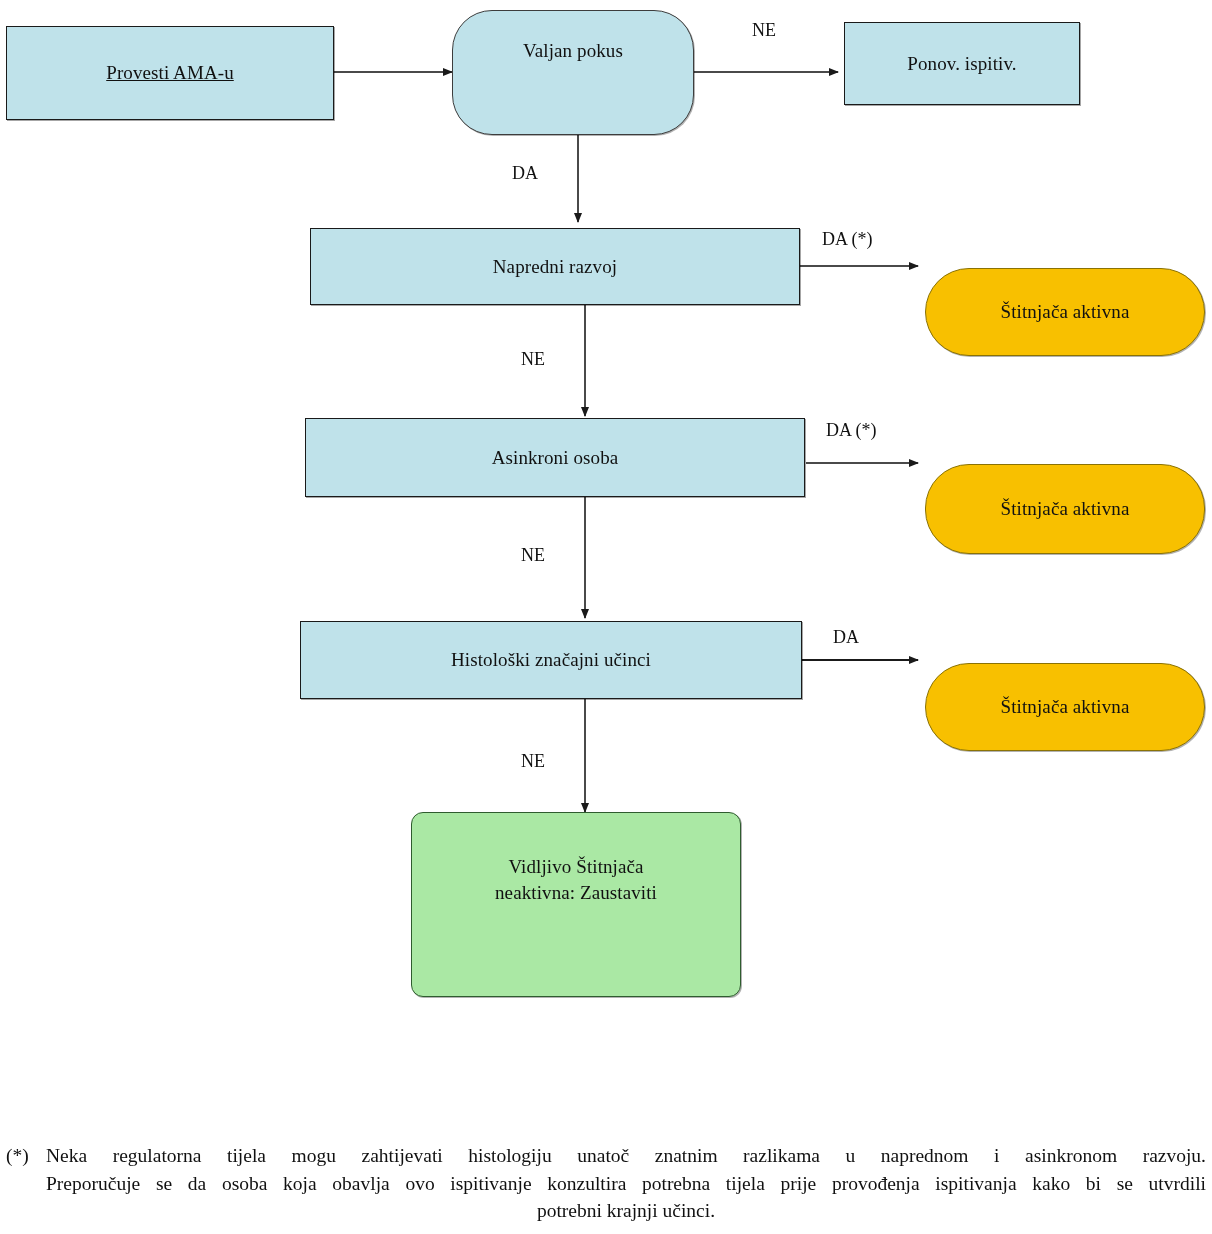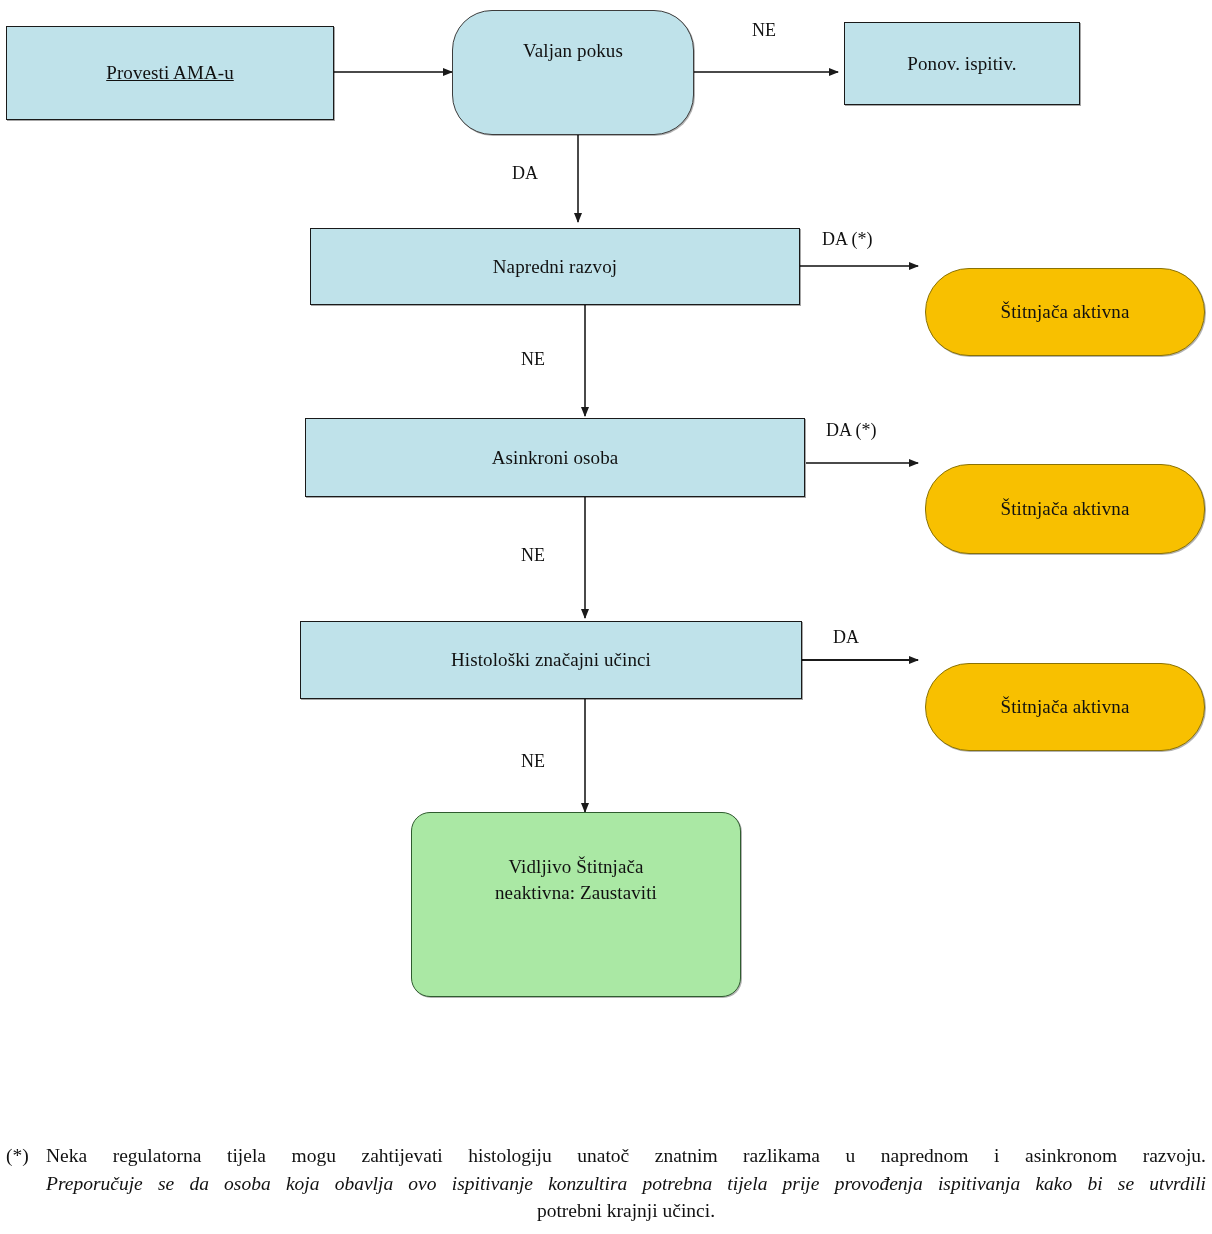--- a/index.html
+++ b/index.html
@@ -54,21 +54,21 @@
     background: #f8c000;
     border: 1.4px solid #8a7205;
     border-radius: 44px;
     box-shadow: 1px 1px 0 rgba(0,0,0,0.3);
     margin-top: 46px;
   }
 
   .node-round-green {
     background: #aae8a4;
     border: 1.5px solid #2f5c2f;
-    border-radius: 19px;
+    border-radius: 12px;
     box-shadow: 1px 1px 0 rgba(0,0,0,0.3);
   }
 
   .edge-label {
     position: absolute;
     font-size: 18px;
     color: #111111;
     white-space: nowrap;
   }
 
@@ -97,21 +97,20 @@
   #footnote .fn-body p {
     margin: 0;
   }
   #footnote .fn-line-1 {
     text-align: justify;
     text-align-last: justify;
   }
   #footnote .fn-line-2 {
     text-align: justify;
     text-align-last: justify;
-    font-style: italic;
   }
   #footnote .fn-line-3 {
     text-align: center;
   }
 </style>
 </head>
 <body>
 
 <div id="flow-canvas">
 

